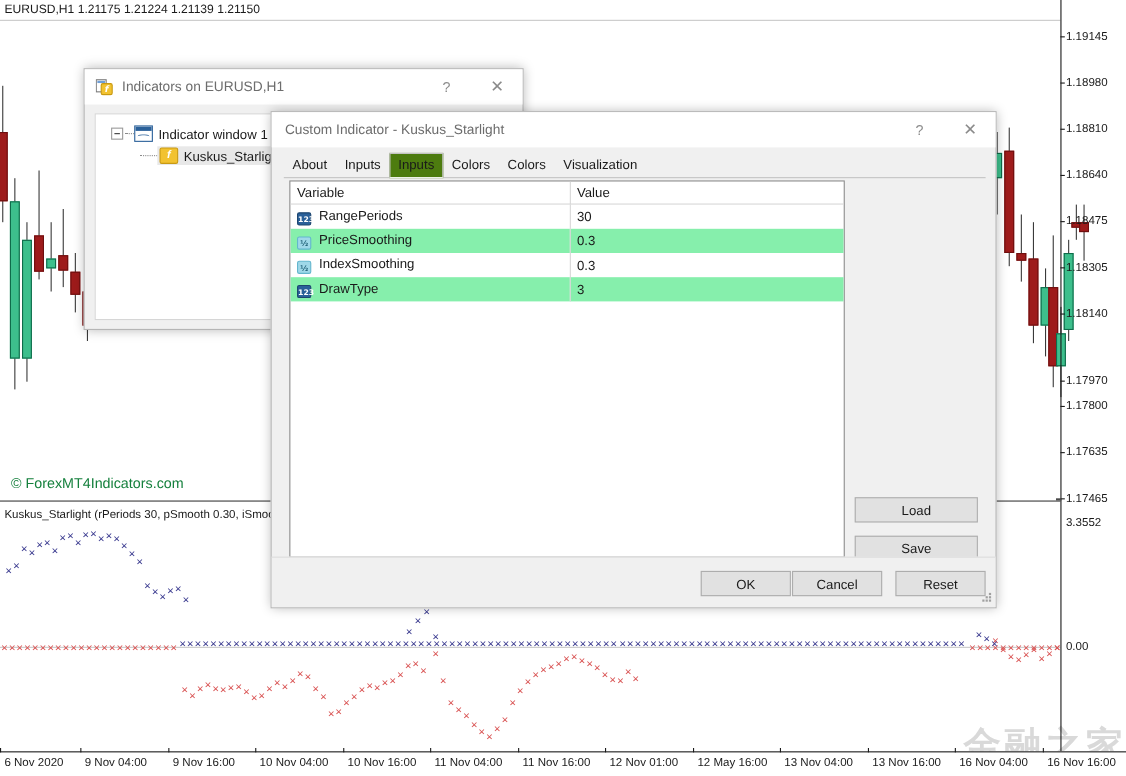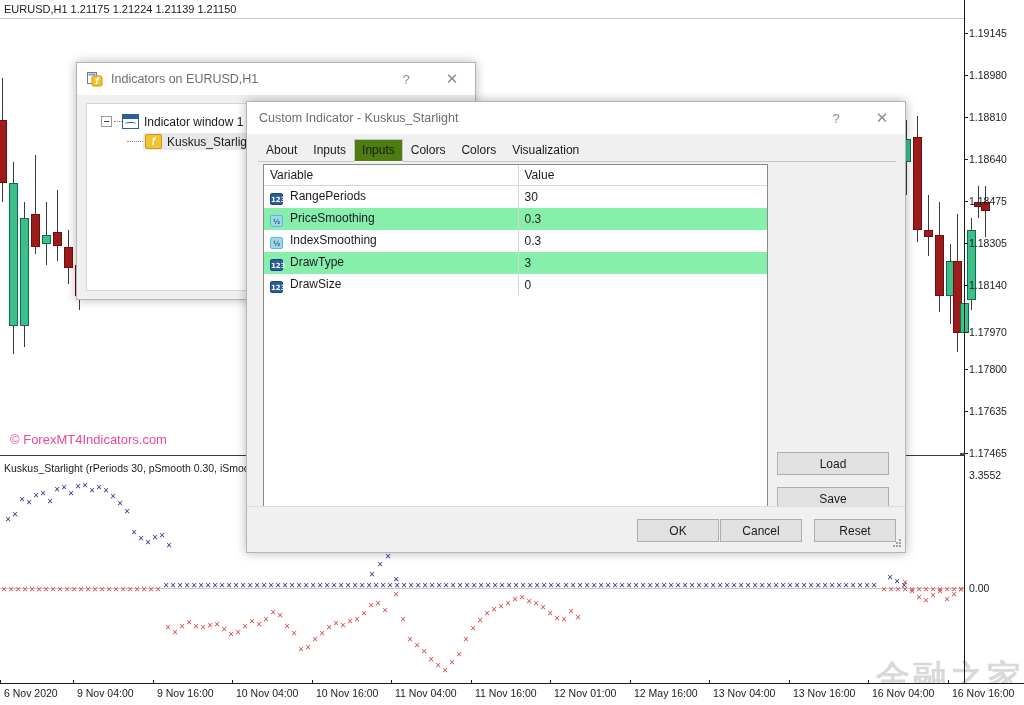--- a/index.html
+++ b/index.html
@@ -50,21 +50,21 @@
   }
   .zero-line {
     position: absolute; left: 0; width: 964px; height: 0;
     border-top: 1px solid #c9c9c9;
   }
 
   .ind-label {
     position: absolute; font-size: 10.5px; color: #1a1a1a; white-space: nowrap;
   }
   .copyright {
-    position: absolute; font-size: 13px; color: #ec4899; white-space: nowrap;
+    position: absolute; font-size: 13px; color: #15803d; white-space: nowrap;
   }
   .watermark {
     position: absolute; font-size: 34px; font-weight: bold; color: #d9d9d9;
     letter-spacing: 3px; white-space: nowrap; user-select: none;
   }
 
   
   .candle-wick { position: absolute; width: 1px; background: #3a3a3a; }
   .candle-body { position: absolute; border: 1px solid; }
   .cb-up { background: #3dbf8c; border-color: #0f6b4a; }
@@ -491,21 +491,21 @@
 
   <div class="price-axis">
     <div id="price-ticks">
         <div class="price-tick" style="top: 33px;">1.19145</div>
         <div class="price-tick" style="top: 75px;">1.18980</div>
         <div class="price-tick" style="top: 117px;">1.18810</div>
         <div class="price-tick" style="top: 159px;">1.18640</div>
         <div class="price-tick" style="top: 201px;">1.18475</div>
         <div class="price-tick" style="top: 243px;">1.18305</div>
         <div class="price-tick" style="top: 285px;">1.18140</div>
-        <div class="price-tick" style="top: 332px;">1.17970</div>
+        <div class="price-tick" style="top: 346px;">1.17970</div>
         <div class="price-tick" style="top: 369px;">1.17800</div>
         <div class="price-tick" style="top: 411px;">1.17635</div>
         <div class="price-tick" style="top: 453px;">1.17465</div>
         <div class="price-tick no-dash" style="top: 475px;">3.3552</div>
         <div class="price-tick no-dash" style="top: 588px;">0.00</div>
       </div>
     <div style="position:absolute;left:-5px;top:453px;width:5px;height:0;border-top:2px solid #4a4a4a;"></div>
   </div>
 
   <div class="time-axis">
@@ -615,24 +615,20 @@
               <td>0.3</td>
             </tr>
             <tr>
               <td class="col-var"><span class="type-ico type-dbl">½</span><span>IndexSmoothing</span></td>
               <td>0.3</td>
             </tr>
             <tr class="alt">
               <td class="col-var"><span class="type-ico type-int">123</span><span>DrawType</span></td>
               <td>3</td>
             </tr>
-            <tr>
-              <td class="col-var"><span class="type-ico type-int">123</span><span>DrawSize</span></td>
-              <td>0</td>
-            </tr>
           </tbody>
       </table>
     </div>
 
     <div id="side-buttons">
         <div class="dlg-btn" style="left: 530px; top: 350px; width: 112px; height: 23px;">Load</div>
         <div class="dlg-btn" style="left: 530px; top: 385px; width: 112px; height: 23px;">Save</div>
       </div>
 
     <div class="btn-strip">

